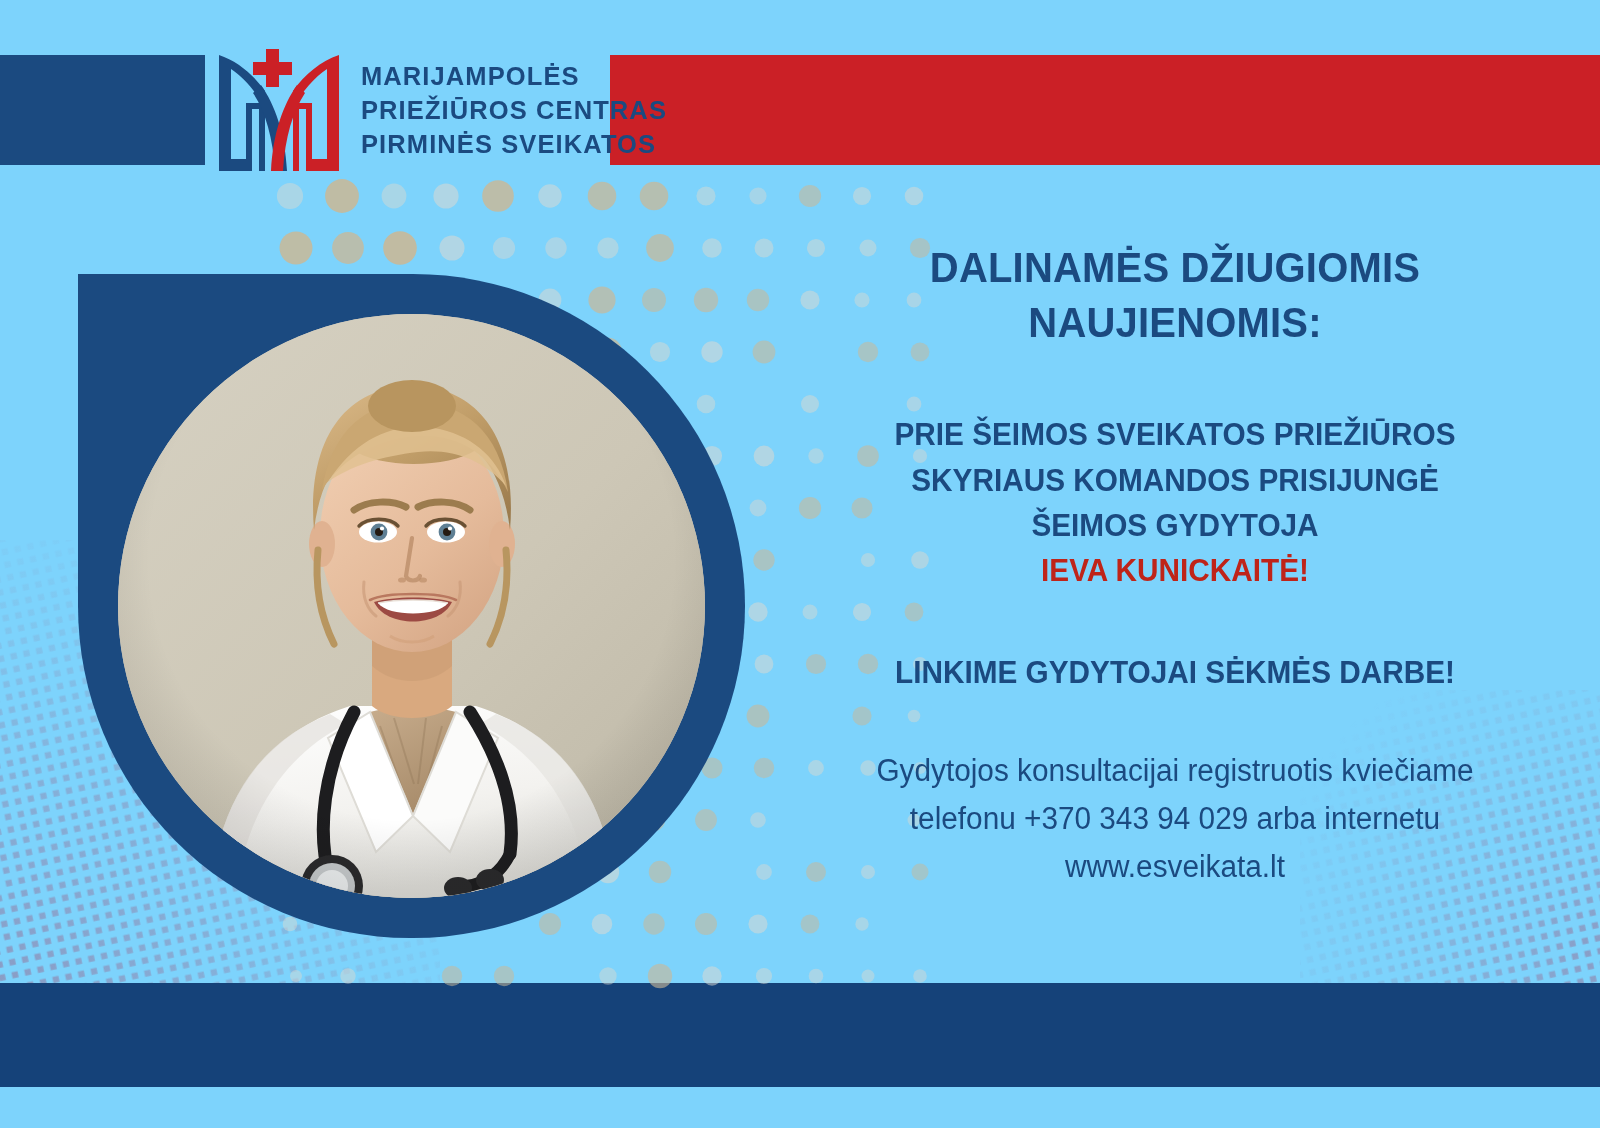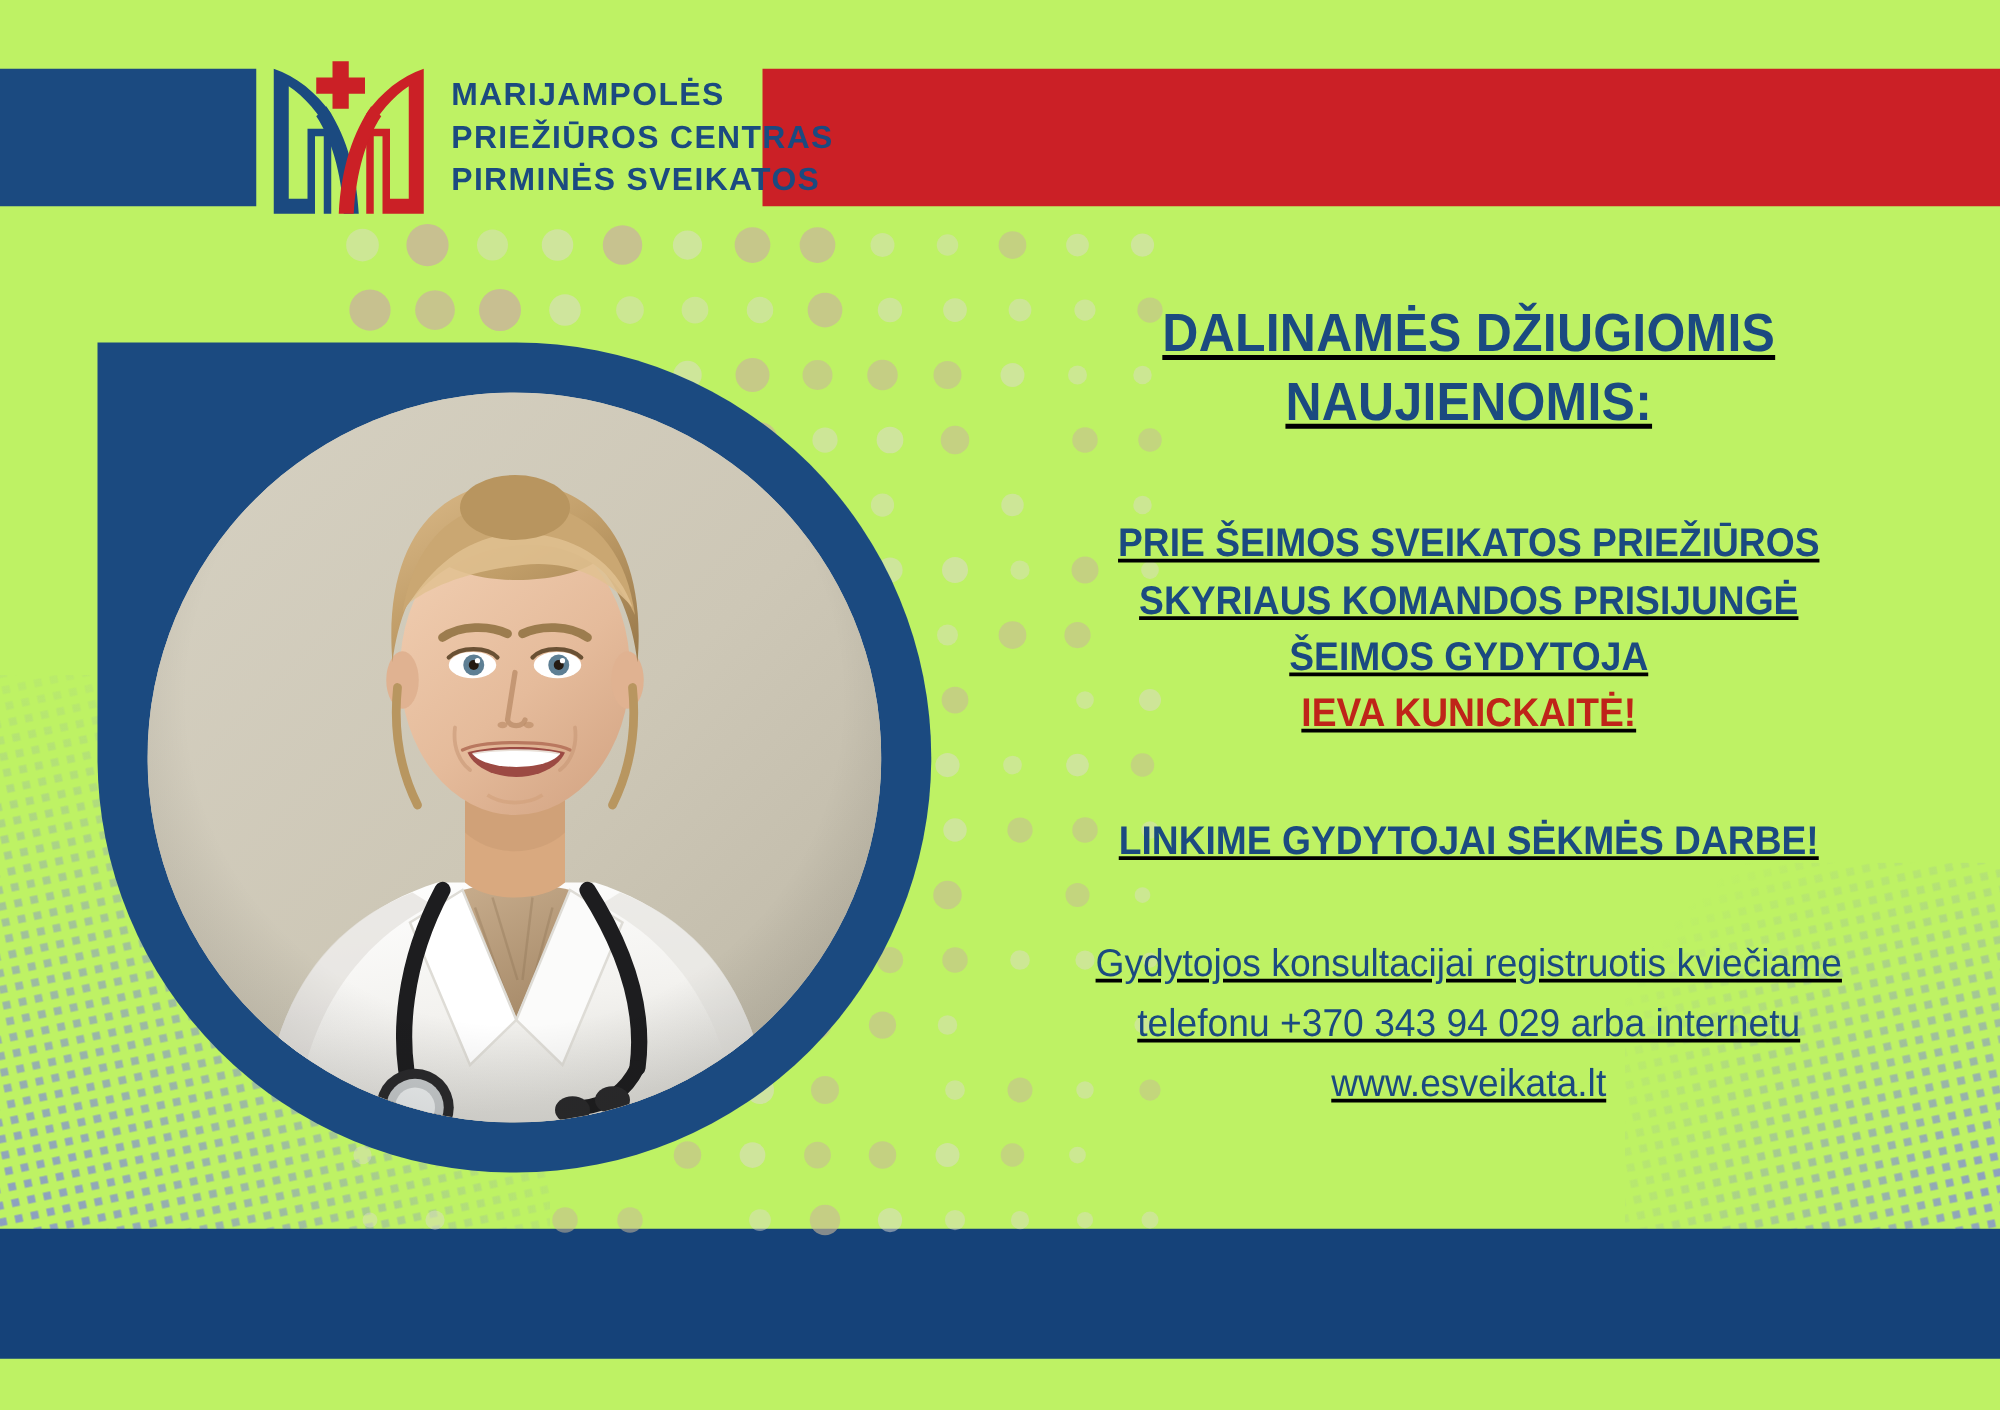--- a/index.html
+++ b/index.html
@@ -3,21 +3,21 @@
 <meta charset="utf-8">
 <style>
   html,body{margin:0;padding:0;}
   body{
     width:1600px;height:1128px;
     background:#ffffff;
     font-family:"Liberation Sans", sans-serif;
     overflow:hidden;
     position:relative;
   }
-  .poster{position:absolute;inset:0;overflow:hidden;background:#bef264;}
+  .poster{position:absolute;inset:0;overflow:hidden;background:#7dd3fc;}
 
   
   .bar-blue-top{
     position:absolute;left:0;top:55px;width:205px;height:110px;
     background:#1b4a80;
   }
   .bar-red-top{
     position:absolute;left:610px;top:55px;width:990px;height:110px;
     background:#cb2026;
   }
@@ -64,21 +64,21 @@
     width:587px;height:584px;
     border-radius:50%;
     overflow:hidden;
     background:#cfc9ba;
   }
   .photo-svg{display:block;width:587px;height:584px;}
 
   
   .text-col{
     position:absolute;left:830px;top:240px;width:690px;
-    z-index:5;text-align:center;text-decoration:underline;
+    z-index:5;text-align:center;
   }
   .headline{
     color:#1b4a80;
     font-weight:bold;
     font-size:43px;
     line-height:1.28;
     letter-spacing:0.2px;
     margin:0;
     transform:scaleX(0.93);
     transform-origin:center;

